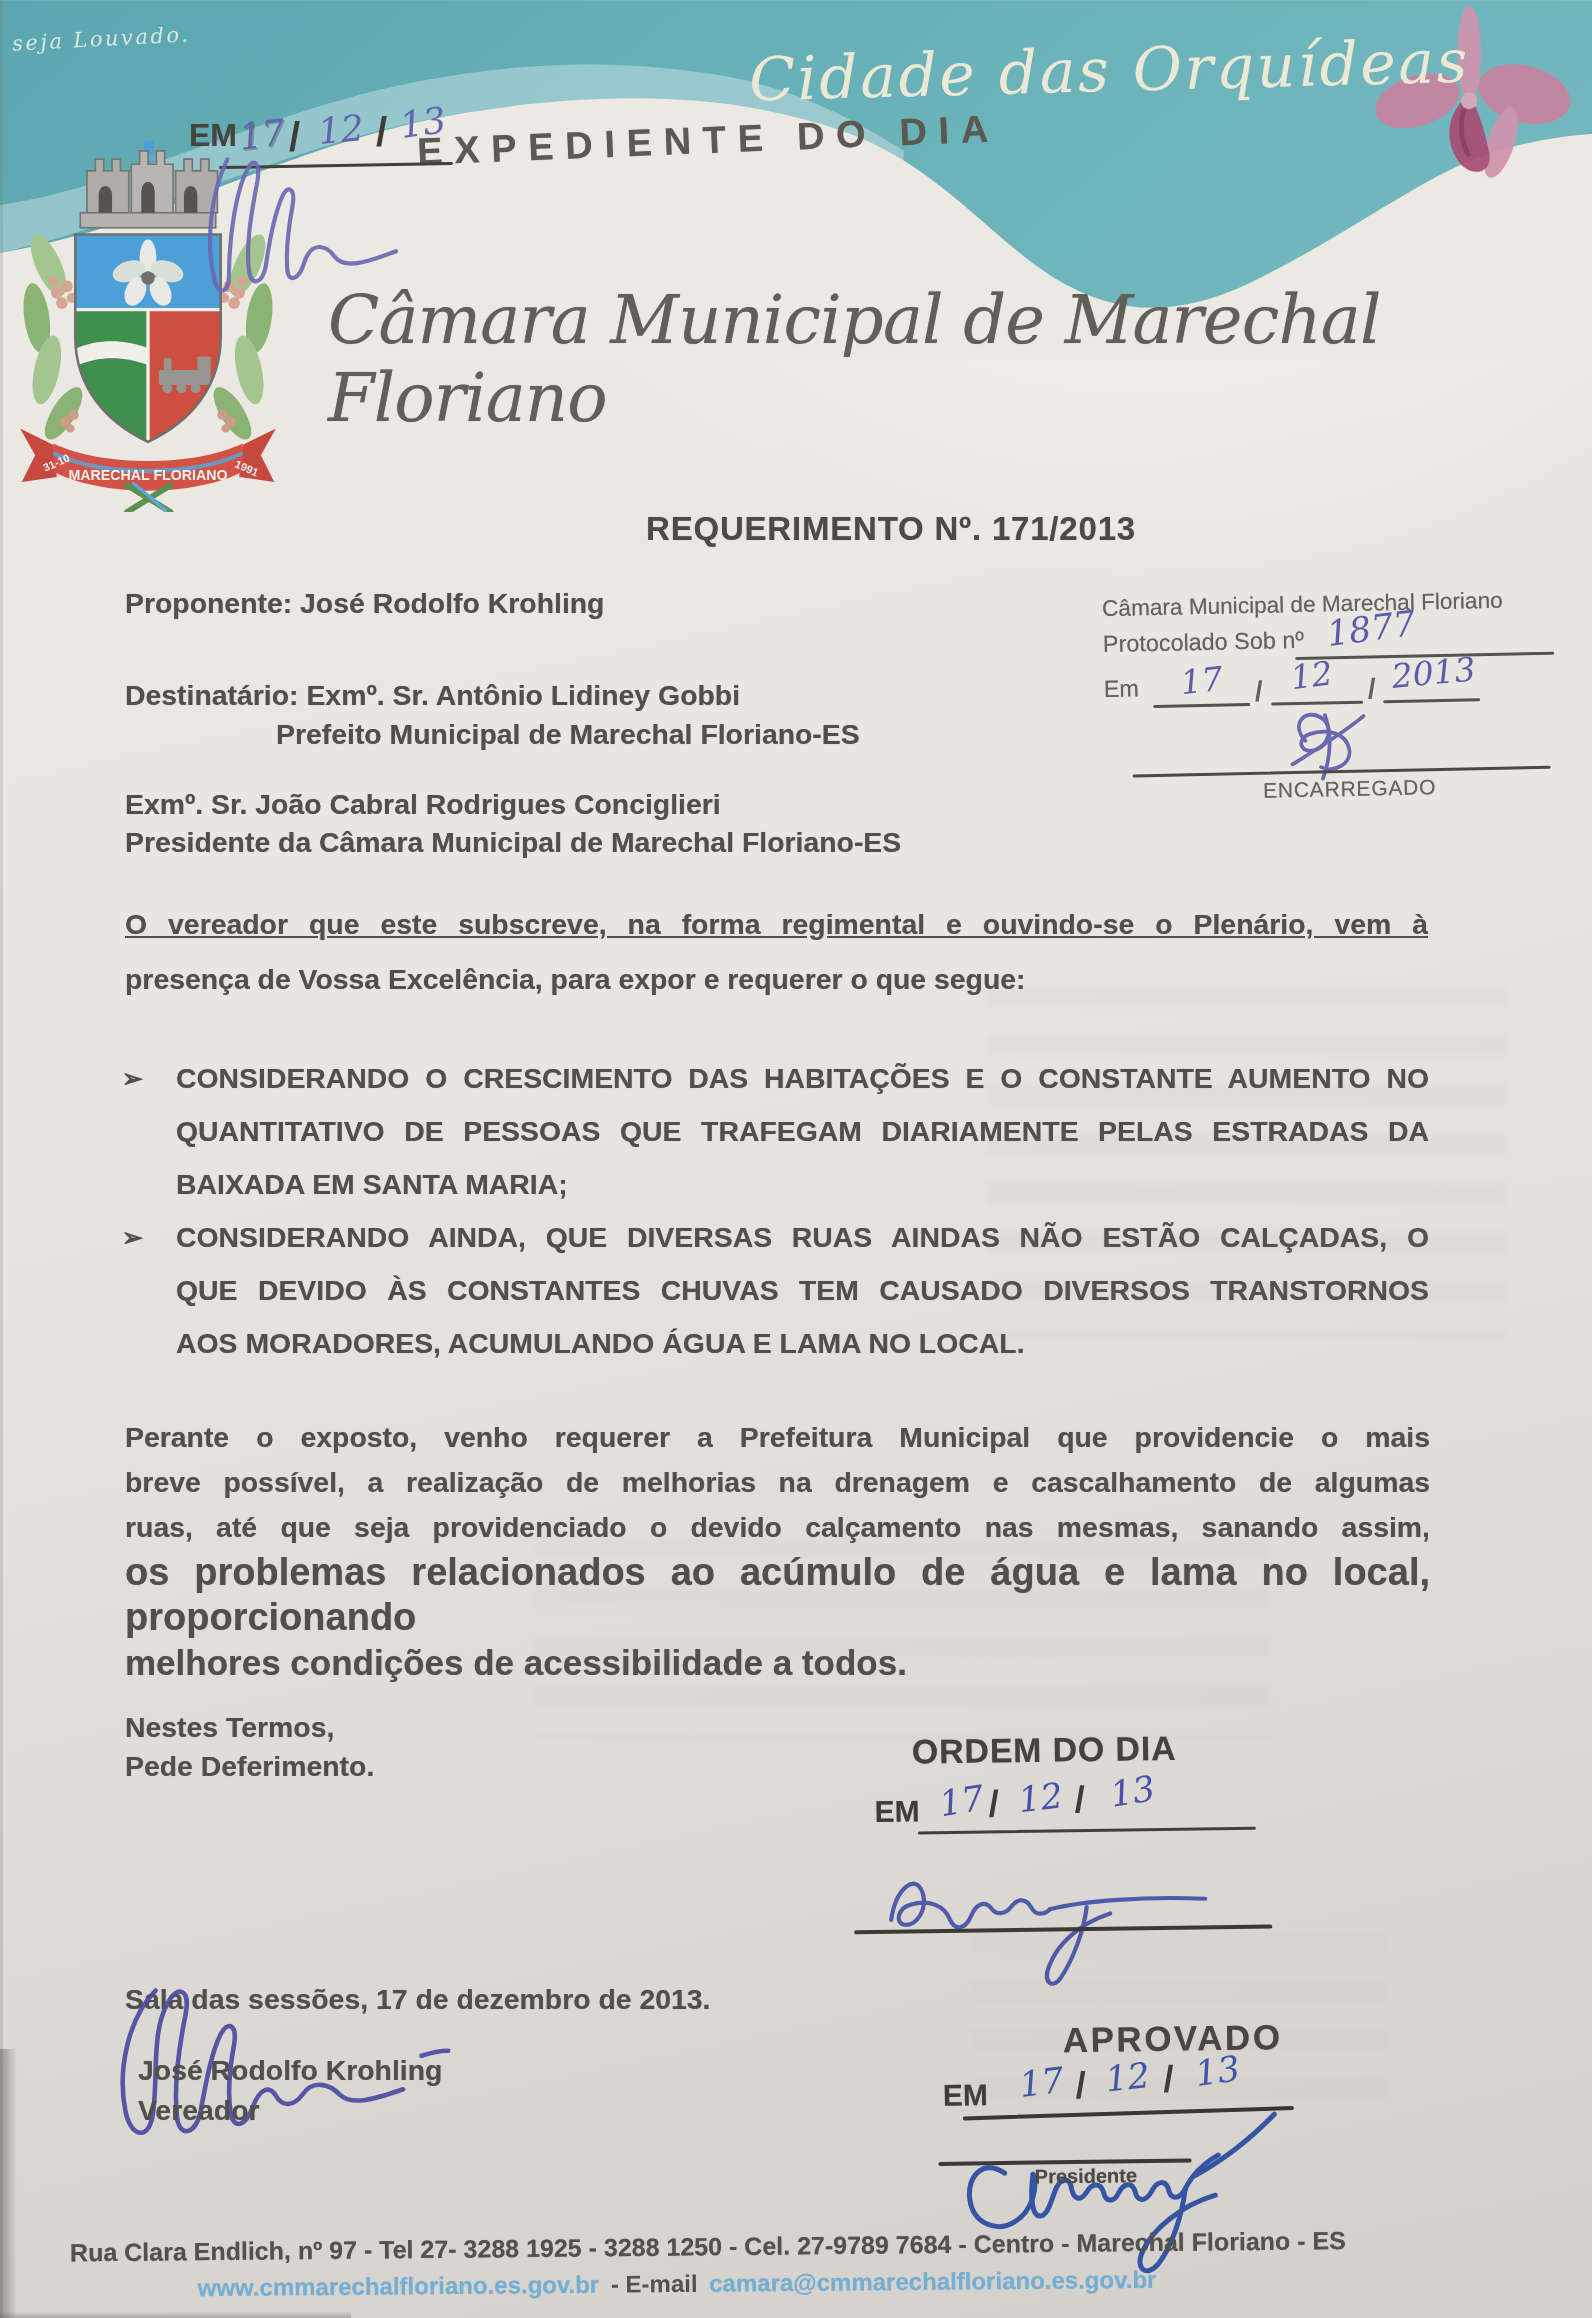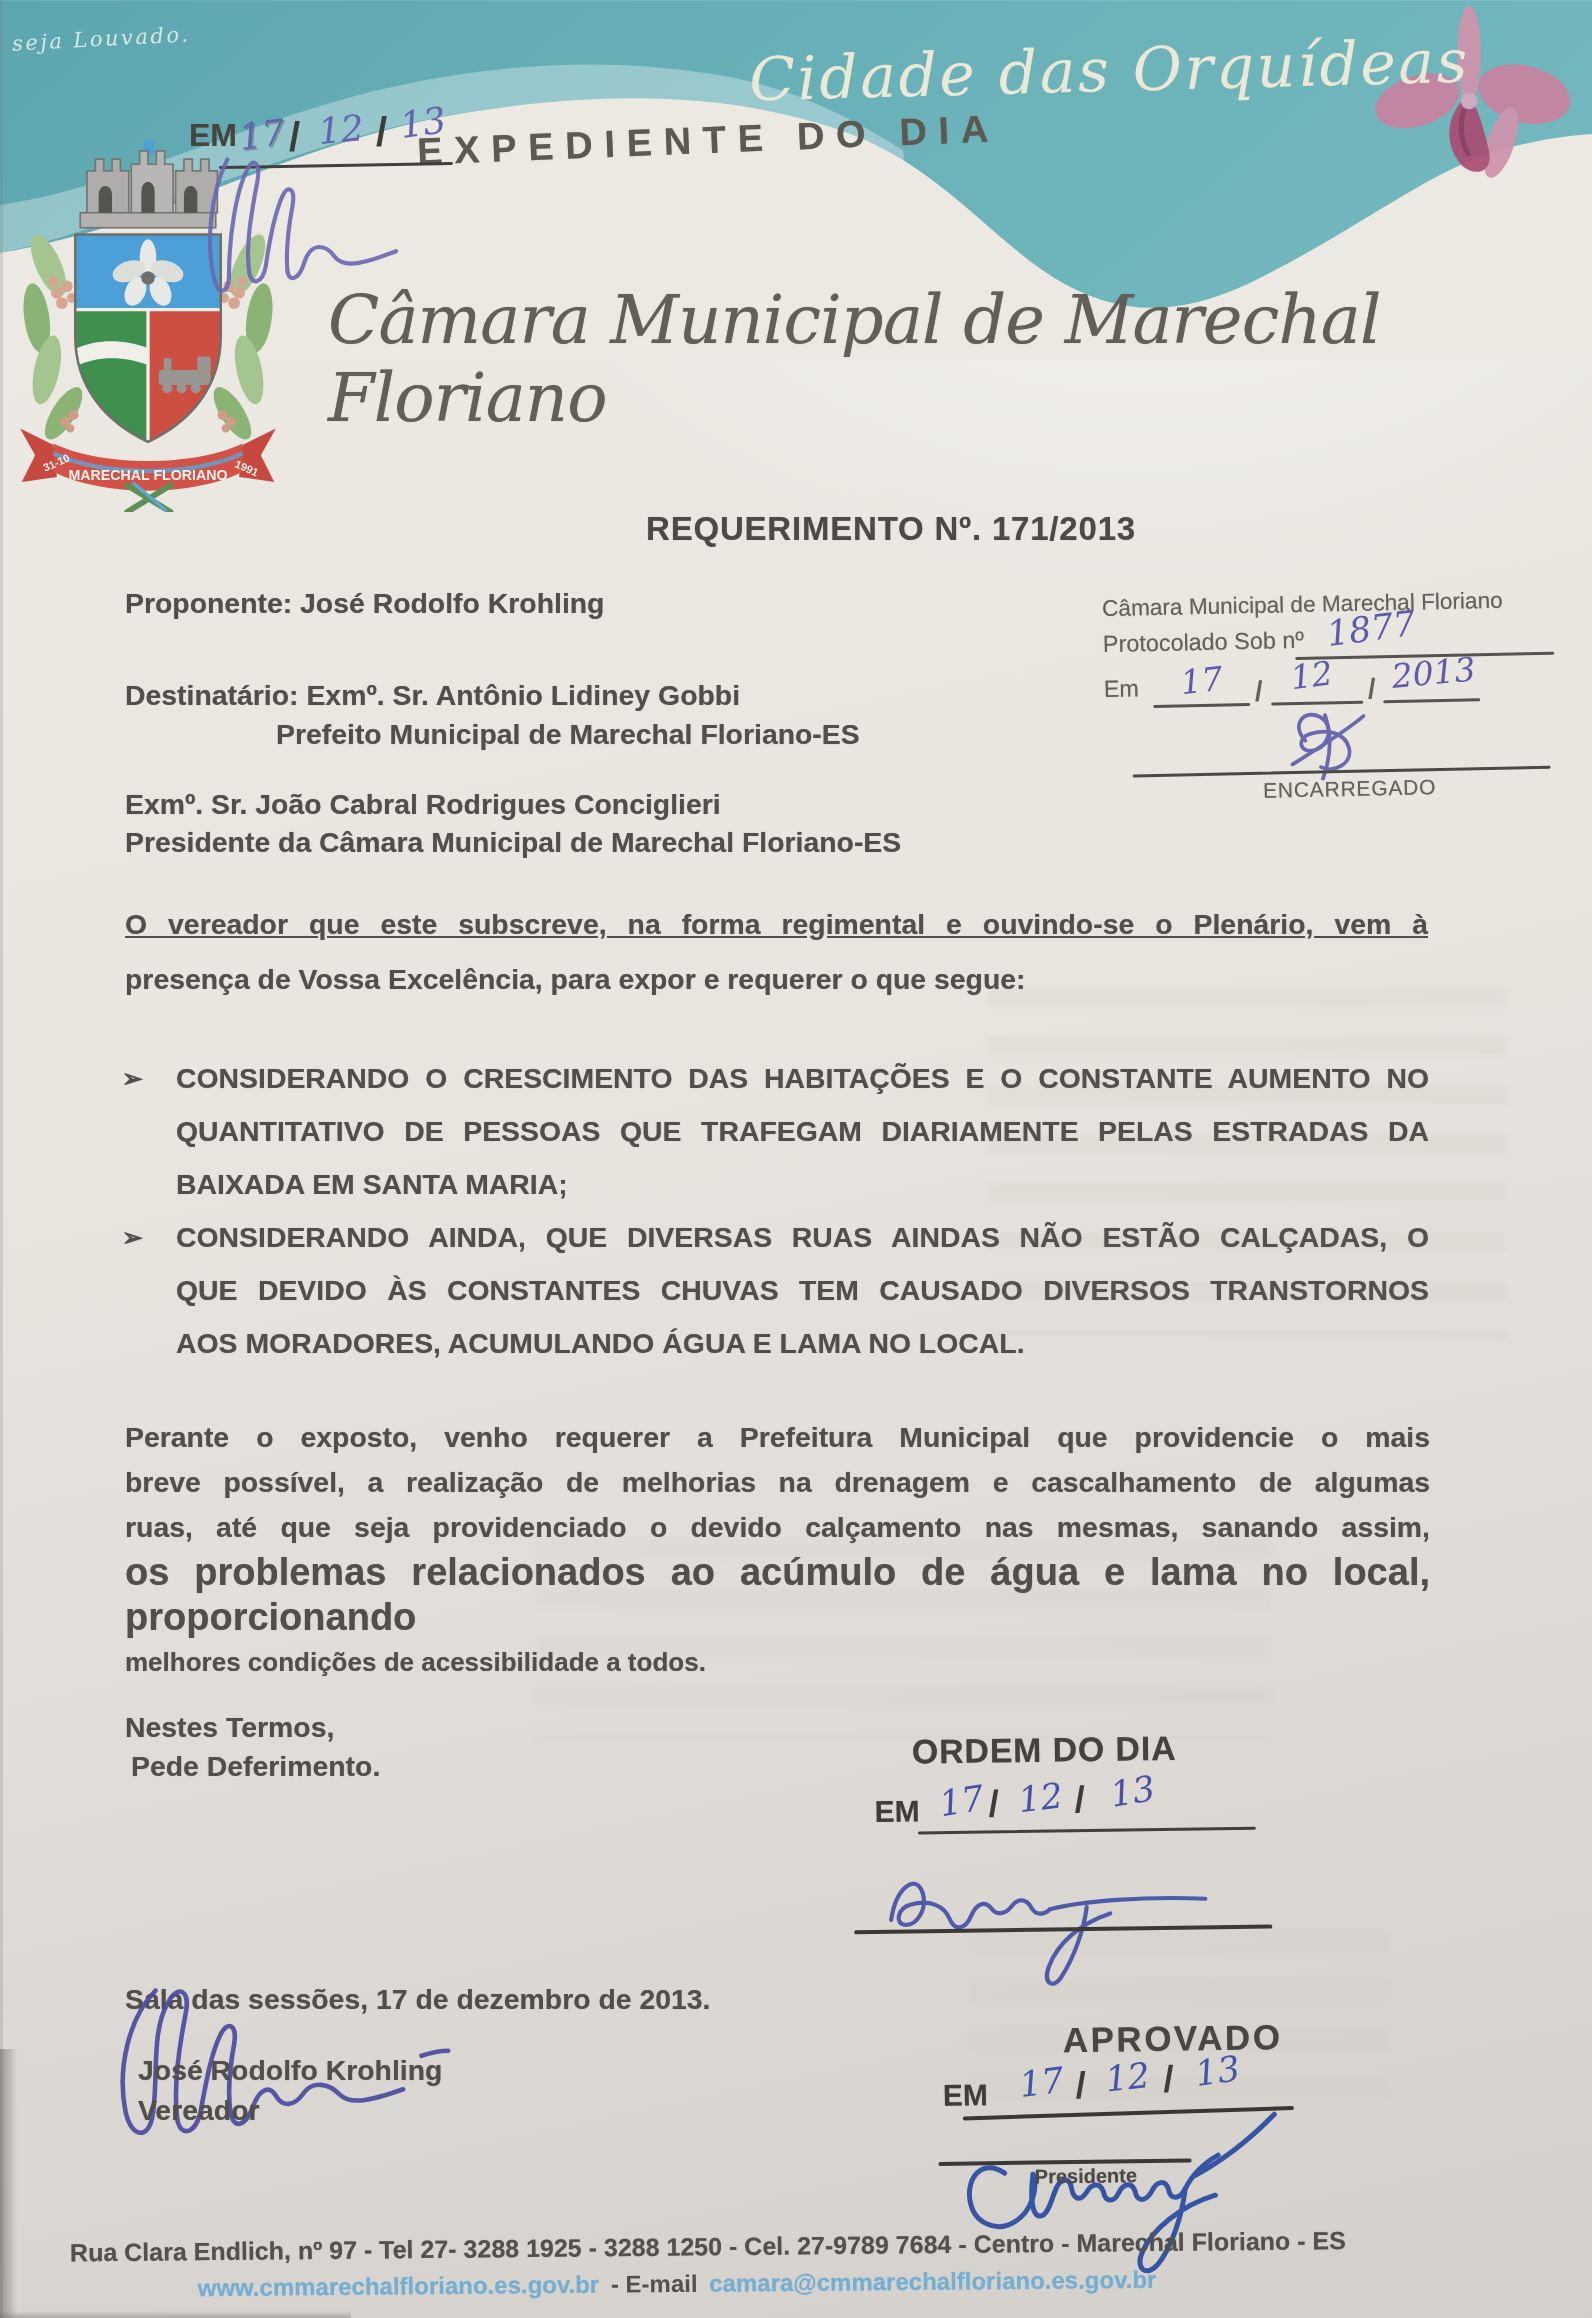--- a/index.html
+++ b/index.html
@@ -226,25 +226,25 @@
     <div class="typed jline" style="font-size:28.4px;line-height:53px;">CONSIDERANDO AINDA, QUE DIVERSAS RUAS AINDAS NÃO ESTÃO CALÇADAS, O</div>
     <div class="typed jline" style="font-size:28.4px;line-height:53px;">QUE DEVIDO ÀS CONSTANTES CHUVAS TEM CAUSADO DIVERSOS TRANSTORNOS</div>
     <div class="typed" style="font-size:28.4px;line-height:53px;">AOS MORADORES, ACUMULANDO ÁGUA E LAMA NO LOCAL.</div>
   </div>
 
   <div class="abs" style="left:125px;top:1415px;width:1305px;">
     <div class="typed jline" style="font-size:28.4px;line-height:45px;">Perante o exposto, venho requerer a Prefeitura Municipal que providencie o mais</div>
     <div class="typed jline" style="font-size:28.4px;line-height:45px;">breve possível, a realização de melhorias na drenagem e cascalhamento de algumas</div>
     <div class="typed jline" style="font-size:28.4px;line-height:45px;">ruas, até que seja providenciado o devido calçamento nas mesmas, sanando assim,</div>
     <div class="typed jline" style="font-size:38px;line-height:45px;">os problemas relacionados ao acúmulo de água e lama no local, proporcionando</div>
-    <div class="typed" style="font-size:26px;line-height:45px;">melhores condições de acessibilidade a todos.</div>
+    <div class="typed" style="font-size:35px;line-height:45px;">melhores condições de acessibilidade a todos.</div>
   </div>
 
   <div class="abs typed" style="left:125px;top:1711px;font-size:28.4px;">Nestes Termos,</div>
-  <div class="abs typed" style="left:131px;top:1750px;font-size:28.4px;">Pede Deferimento.</div>
+  <div class="abs typed" style="left:125px;top:1750px;font-size:28.4px;">Pede Deferimento.</div>
 
   <div class="abs" style="left:853px;top:1730px;width:485px;height:217px;transform:rotate(-0.8deg);">
     <div class="abs stamp" style="left:60px;top:0;font-size:34px;font-weight:bold;letter-spacing:0.8px;color:#44423d;">ORDEM DO DIA</div>
     <div class="abs stamp" style="left:22px;top:62px;font-size:30px;font-weight:bold;color:#3f3d39;">EM</div>
     <div class="rule" style="left:65px;top:99px;width:338px;height:3.3px;"></div>
     <span class="abs slash" style="left:136px;top:52px;font-size:37px;">/</span>
     <span class="abs slash" style="left:222px;top:49px;font-size:37px;">/</span>
     <span class="abs hand" style="left:87px;top:49px;font-size:35px;color:#4752a8;transform:rotate(-8deg);">17</span>
     <span class="abs hand" style="left:166px;top:47px;font-size:35px;color:#4752a8;transform:rotate(-6deg);">12</span>
     <span class="abs hand" style="left:258px;top:42px;font-size:35px;color:#4752a8;transform:rotate(-8deg);">13</span>

